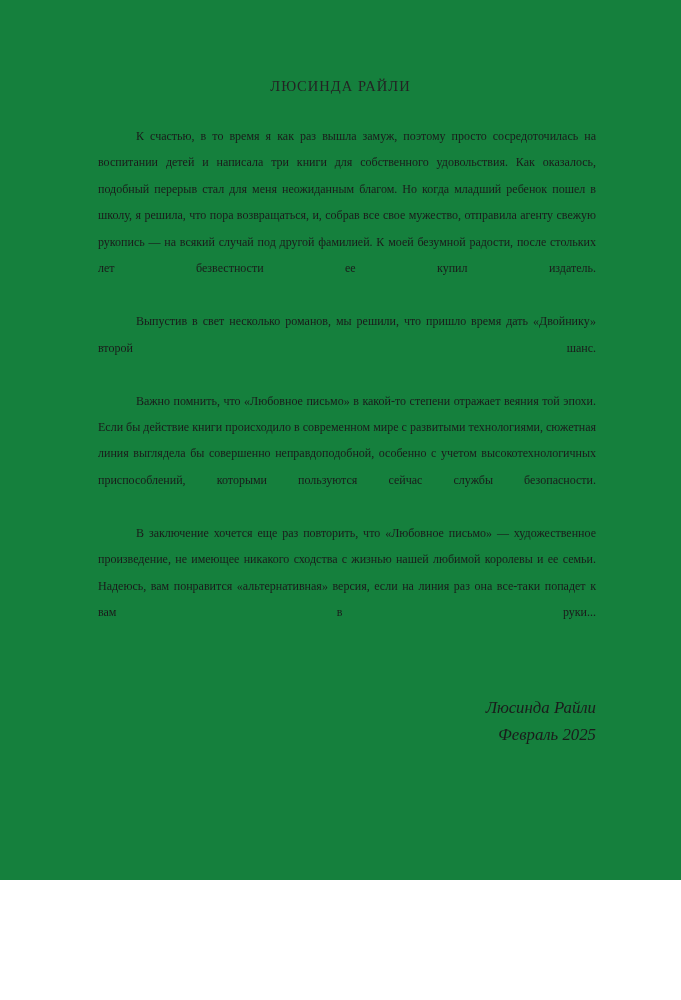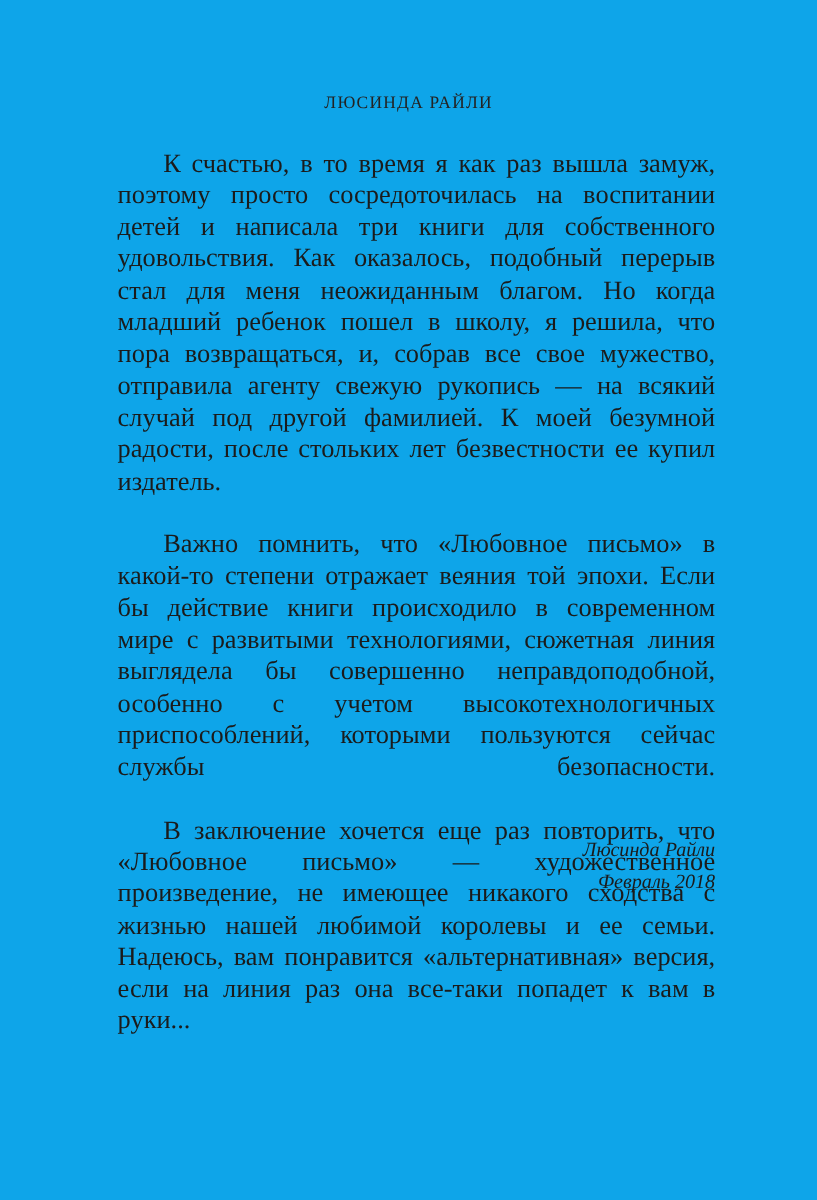--- a/index.html
+++ b/index.html
@@ -4,22 +4,22 @@
 <title>Book page</title>
 <style>
   html, body {
     margin: 0;
     padding: 0;
     background: #ffffff;
   }
   .page {
     position: relative;
     width: 681px;
-    height: 1000px;
-    background: #0ea5e9;
+    height: 880px;
+    background: #15803d;
     overflow: hidden;
     font-family: "Liberation Serif", "DejaVu Serif", serif;
     color: #1a1a1a;
     -webkit-font-smoothing: antialiased;
   }
 
   
   .running-head {
     position: absolute;
     top: 78px;
@@ -35,21 +35,21 @@
   
   .text-block {
     position: absolute;
     top: 123px;
     left: 98px;
     width: 498px;
   }
 
   .para {
     margin: 0;
-    font-size: 22px;
+    font-size: 12px;
     line-height: 26.45px;
     text-align: justify;
     text-justify: inter-word;
     text-indent: 38px;
     color: #1b1b1b;
     hyphens: manual;
   }
 
   
   .para::after {
@@ -77,22 +77,23 @@
 </style>
 </head>
 <body>
 
 <div class="page">
 
   <div class="running-head">ЛЮСИНДА РАЙЛИ</div>
 
   <div class="text-block">
     <p class="para">К счастью, в то время я как раз вышла замуж, поэтому просто сосредоточилась на воспитании детей и написала три книги для собственного удовольствия. Как оказалось, подобный перерыв стал для меня неожиданным благом. Но когда младший ребенок пошел в школу, я решила, что пора возвращаться, и, собрав все свое мужество, отправила агенту свежую рукопись — на всякий случай под другой фамилией. К моей безумной радости, после стольких лет безвестности ее купил издатель.</p>
+    <p class="para">Выпустив в свет несколько романов, мы решили, что пришло время дать «Двойнику» второй шанс.</p>
     <p class="para">Важно помнить, что «Любовное письмо» в какой-то степени отражает веяния той эпохи. Если бы действие книги происходило в современном мире с развитыми технологиями, сюжетная линия выглядела бы совершенно неправдоподобной, особенно с учетом высокотехнологичных приспособлений, которыми пользуются сейчас службы безопасности.</p>
     <p class="para">В заключение хочется еще раз повторить, что «Любовное письмо» — художественное произведение, не имеющее никакого сходства с жизнью нашей любимой королевы и ее семьи. Надеюсь, вам понравится «альтернативная» версия, если на линия раз она все-таки попадет к вам в руки...</p>
   </div>
 
   <div class="signature">
     <span class="sig-line">Люсинда Райли</span>
-    <span class="sig-line">Февраль 2018</span>
+    <span class="sig-line">Февраль 2025</span>
   </div>
 
 </div>
 
 </body></html>

